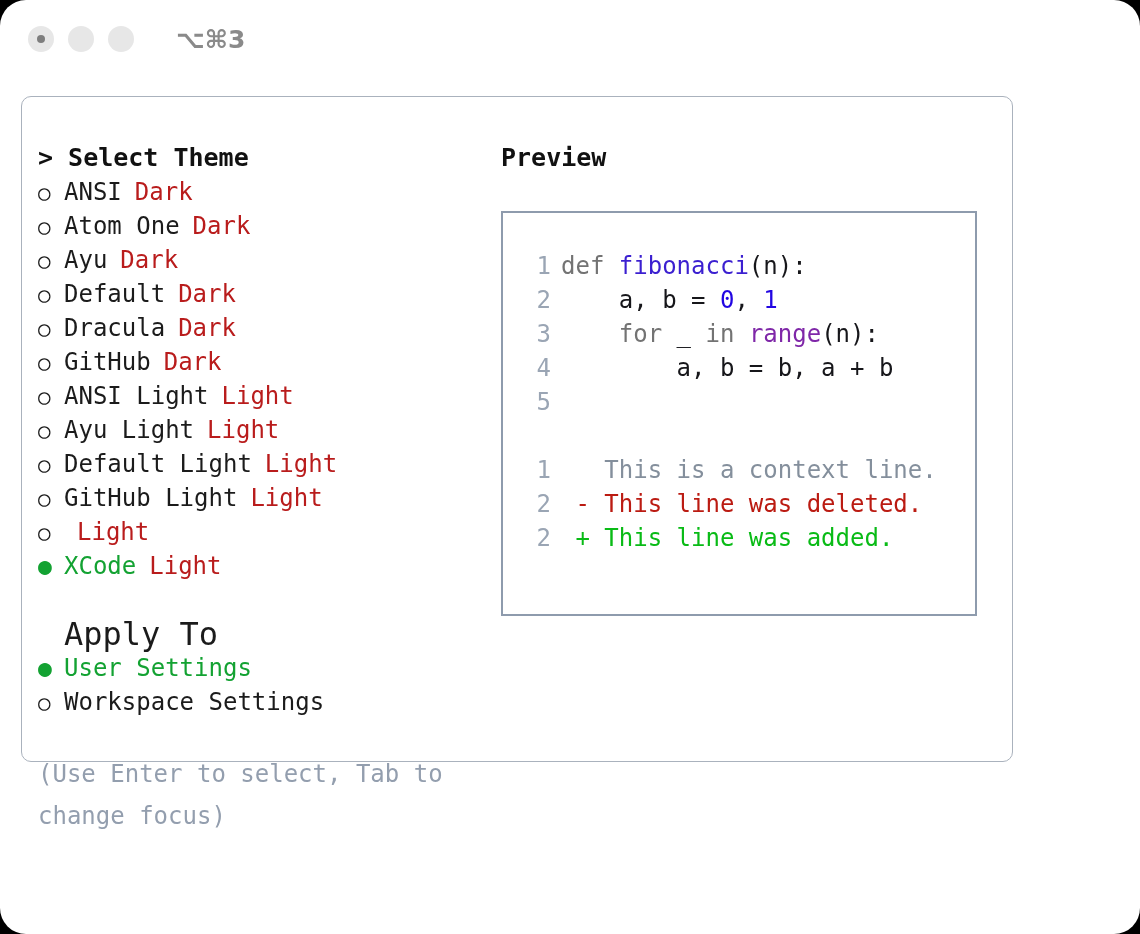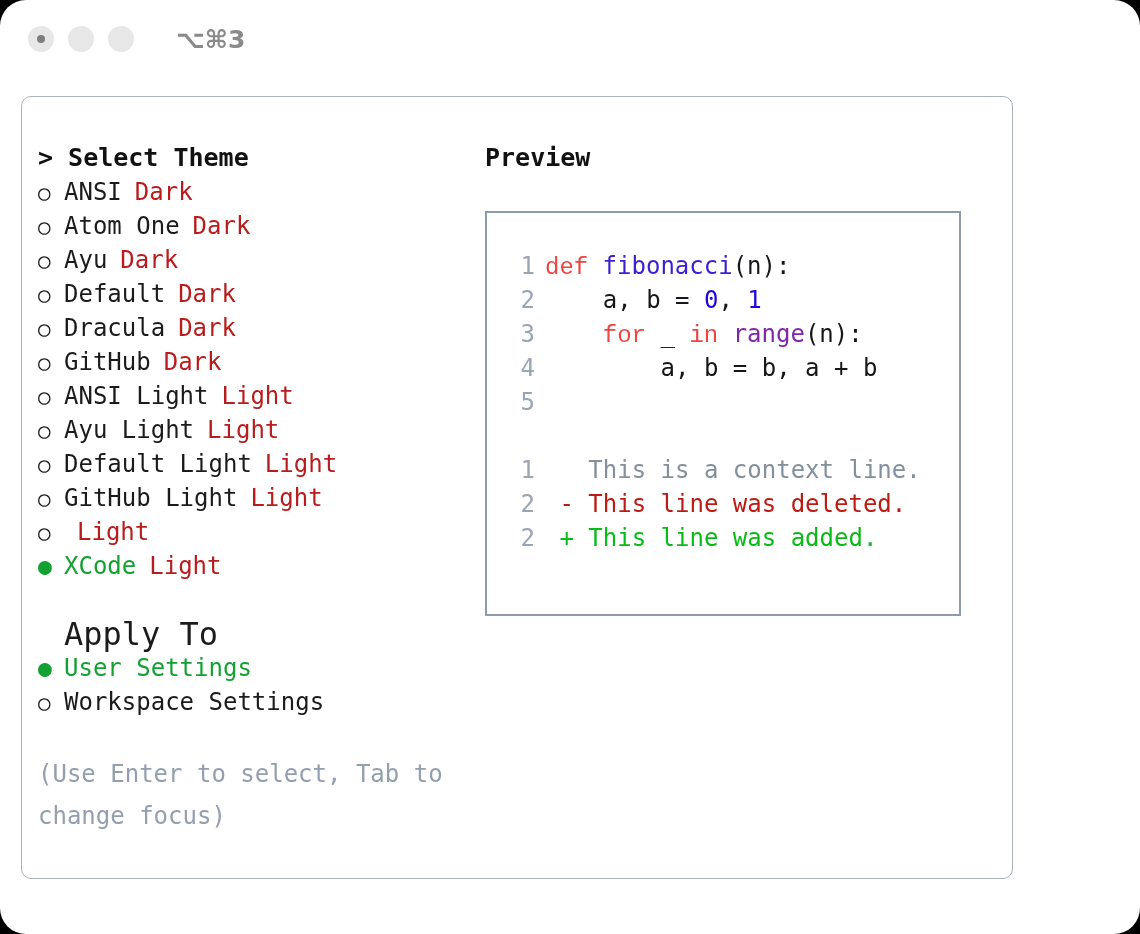--- a/index.html
+++ b/index.html
@@ -59,36 +59,36 @@
     letter-spacing: 0px;
     font-family: "DejaVu Sans", "Liberation Sans", sans-serif;
   }
 
   
   .panel {
     position: absolute;
     left: 21px;
     top: 96px;
     width: 992px;
-    height: 783px;
+    height: 666px;
     border: 1px solid #aab2bd;
     border-radius: 10px;
     box-sizing: border-box;
     background: #ffffff;
   }
 
   .col-left {
     position: absolute;
     left: 16px;
     top: 44px;
     width: 450px;
   }
   .col-right {
     position: absolute;
-    left: 463px;
+    left: 479px;
     top: 44px;
     width: 492px;
   }
 
   
   .section-head {
     font-size: 25px;
     font-weight: bold;
     color: #111111;
     line-height: 34px;
@@ -165,21 +165,21 @@
     white-space: pre;
     font-family: "DejaVu Sans Mono", "Liberation Mono", monospace;
   }
   .lineno {
     width: 36px;
     flex: none;
     text-align: right;
     color: #9aa5b4;
     margin-right: 10px;
   }
-  .tok-kw   { color: #ef4444; font-family: Liberation Mono, monospace; }
+  .tok-kw   { color: #737373; }
   .tok-fn   { color: #3b1fd0; }
   .tok-fn2  { color: #7f27a8; }
   .tok-num  { color: #2206e2; }
   .tok-txt  { color: #16161a; }
   .tok-ctx  { color: #848f9c; margin-top: 17px; }
   .tok-del  { color: #bb1b12; }
   .tok-add  { color: #09bb16; }
   .code-gap { height: 34px; }
 </style>
 </head>

